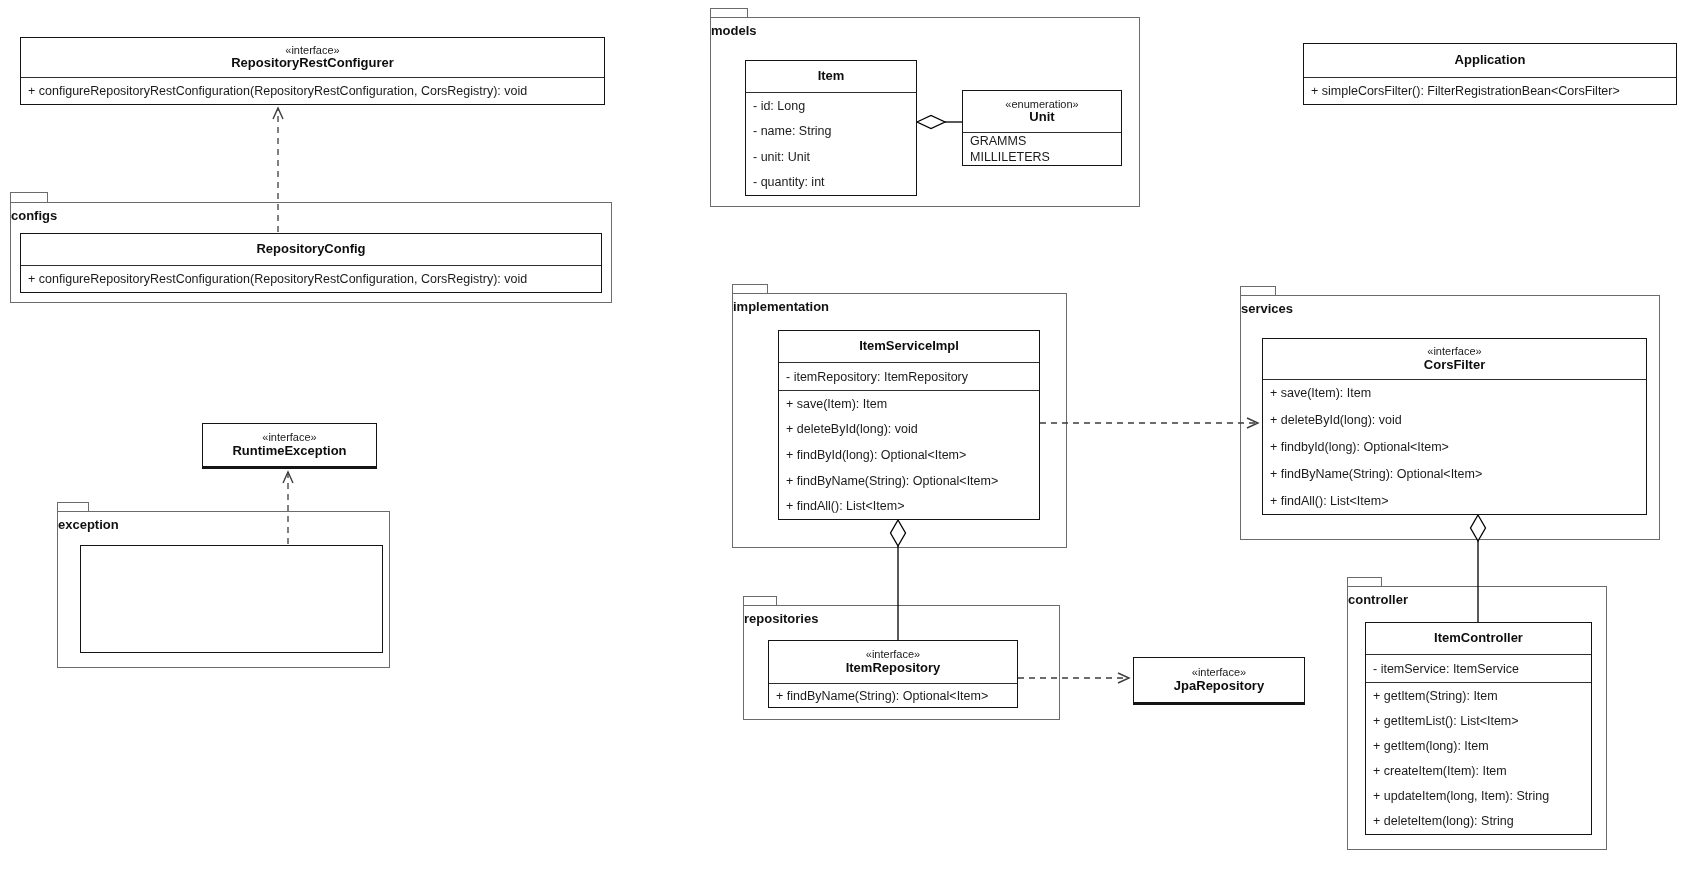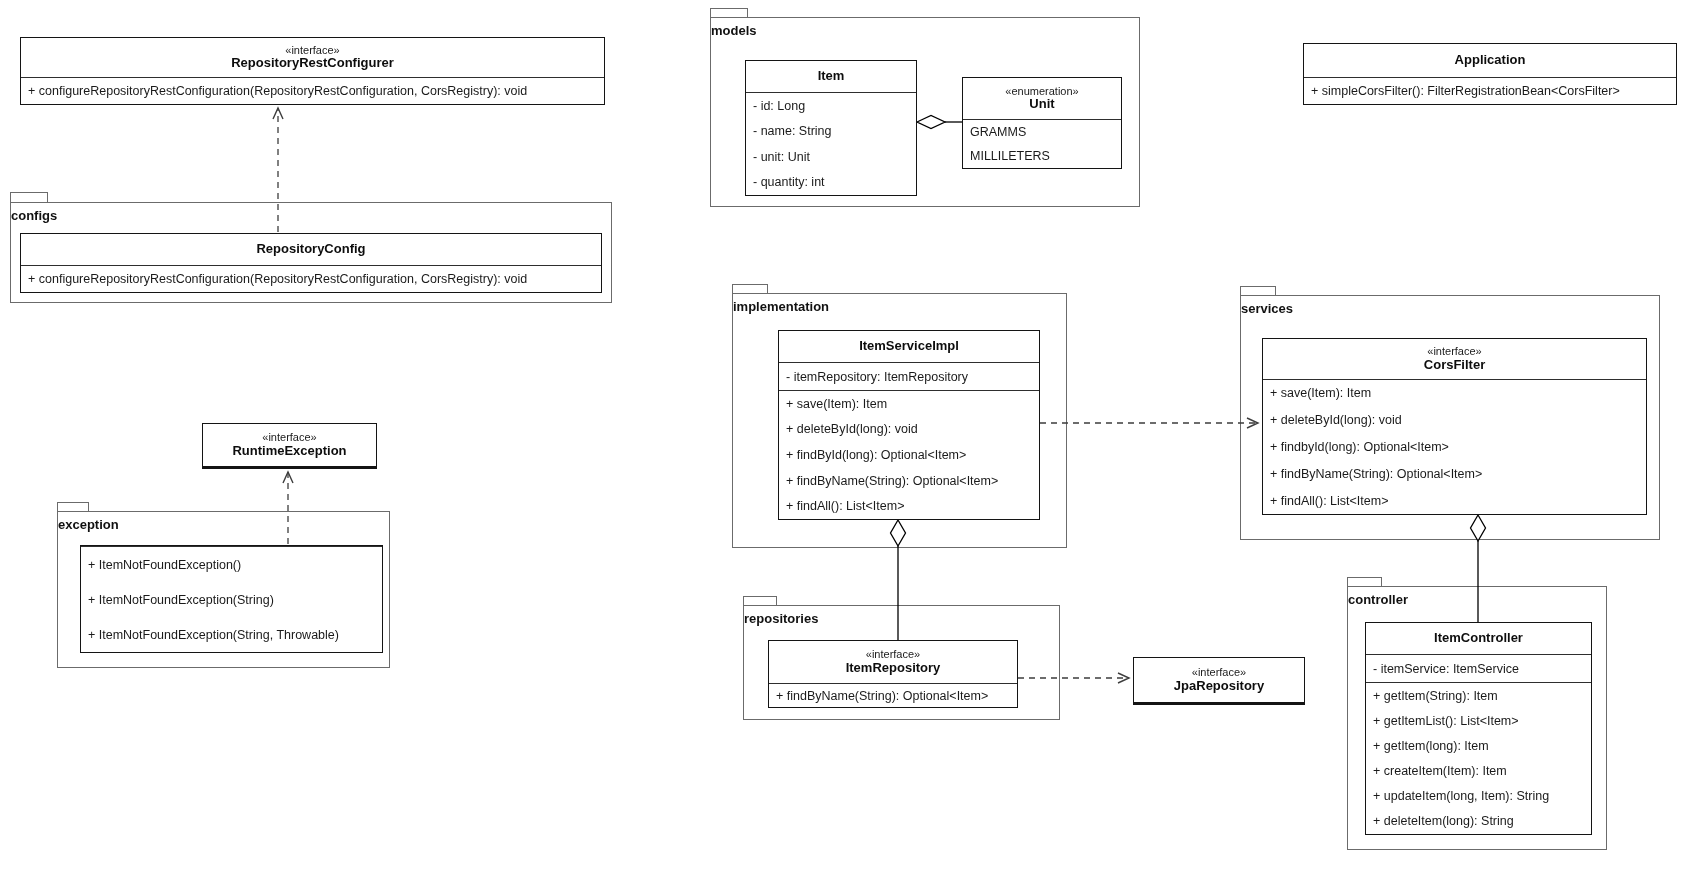--- a/index.html
+++ b/index.html
@@ -107,40 +107,35 @@
   </div>
 
   <div class="cls bb2" style="left:202px;top:423px;width:175px;height:46px">
     <div class="hd" style="flex:1">
       <div class="stereo">«interface»</div>
       <div class="nm">RuntimeException</div>
     </div>
   </div>
 
   <div class="cls" style="left:80px;top:545px;width:303px;height:108px">
-    <div class="sec">
-      <div class="row">+ ItemNotFoundException()</div>
-      <div class="row">+ ItemNotFoundException(String)</div>
-      <div class="row">+ ItemNotFoundException(String, Throwable)</div>
-    </div>
   </div>
 
   <div class="cls" style="left:745px;top:60px;width:172px;height:136px">
     <div class="hd" style="height:31px">
       <div class="nm">Item</div>
     </div>
     <div class="sec">
       <div class="row">- id: Long</div>
       <div class="row">- name: String</div>
       <div class="row">- unit: Unit</div>
       <div class="row">- quantity: int</div>
     </div>
   </div>
 
-  <div class="cls" style="left:962px;top:77px;width:160px;height:92px">
+  <div class="cls" style="left:962px;top:90px;width:160px;height:76px">
     <div class="hd" style="height:41px">
       <div class="stereo">«enumeration»</div>
       <div class="nm">Unit</div>
     </div>
     <div class="sec">
       <div class="row">GRAMMS</div>
       <div class="row">MILLILETERS</div>
     </div>
   </div>
 

